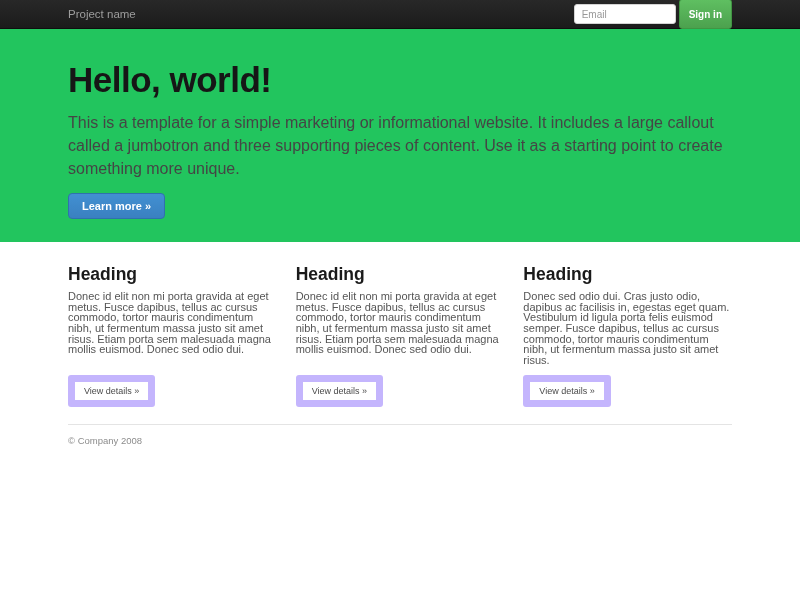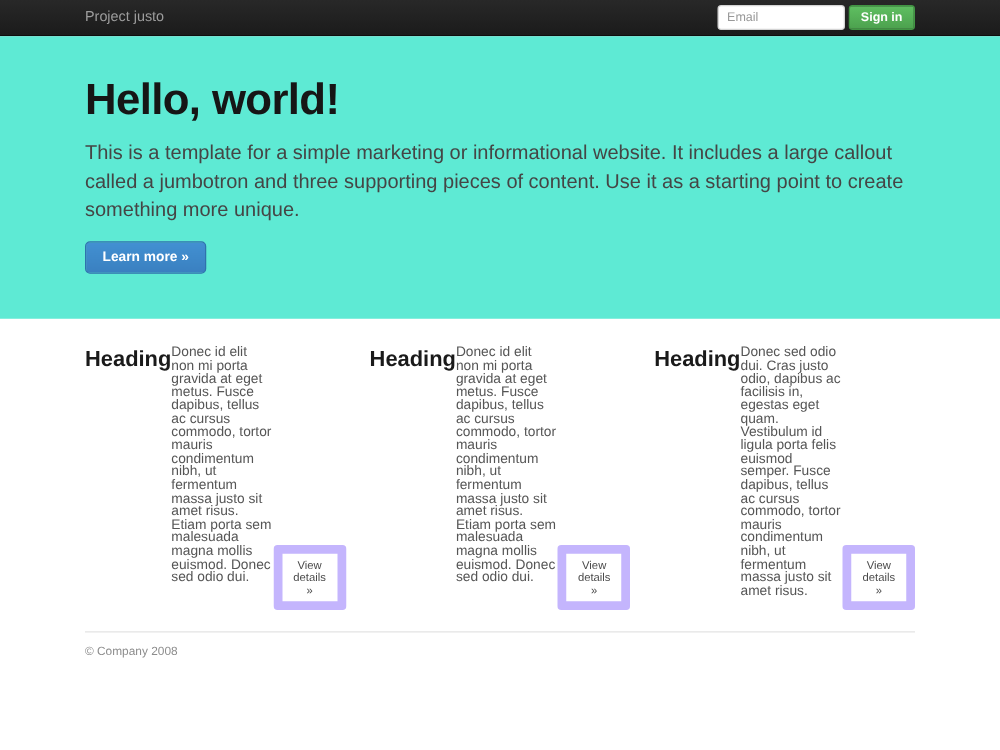--- a/index.html
+++ b/index.html
@@ -41,36 +41,36 @@
     border: 1px solid #d4d4d4;
     border-radius: 3px;
     font-family: "Liberation Sans", sans-serif;
     font-size: 10px;
     padding: 0 7px;
     outline: none;
     color: #333;
   }
   .navbar-form input::placeholder { color: #999; }
   .btn-success {
-    height: 20px;
+    height: 30px;
     padding: 0 9px;
     font-family: "Liberation Sans", sans-serif;
     font-size: 10px;
     font-weight: 700;
     color: #ffffff;
     background: linear-gradient(#5fbf61, #4ca14e);
     border: 1px solid #419543;
     border-radius: 3px;
     cursor: pointer;
   }
 
   
   .jumbotron {
-    background: #5eead4;
-    padding: 26px 0 36px;
+    background: #22c55e;
+    padding: 26px 0 23px;
   }
   .jumbotron h1 {
     font-size: 35px;
     font-weight: 600;
     letter-spacing: -0.5px;
     color: #161616;
     margin: 6px 0 11px;
     line-height: 1.1;
   }
   .jumbotron p {
@@ -94,20 +94,21 @@
   
   .content { padding-top: 22px; }
   .row {
     display: flex;
     gap: 19px;
     align-items: stretch;
   }
   .col {
     flex: 1 1 0;
     display: flex;
+    flex-direction: column;
   }
   .col h2 {
     font-size: 17.5px;
     font-weight: 600;
     color: #1a1a1a;
     margin: 0 0 7px;
     line-height: 1.15;
   }
   .col p {
     font-size: 11px;
@@ -137,21 +138,21 @@
   footer p {
     font-size: 9.5px;
     color: #8c8c8c;
   }
 </style>
 </head>
 <body>
 
 <header class="navbar">
   <div class="container navbar-inner">
-    <a class="brand">Project justo</a>
+    <a class="brand">Project name</a>
     <form class="navbar-form">
       <input type="text" placeholder="Email" style="">
       <button type="button" class="btn-success">Sign in</button>
     </form>
   </div>
 </header>
 
 <section class="jumbotron">
   <div class="container">
     <h1>Hello, world!</h1>

